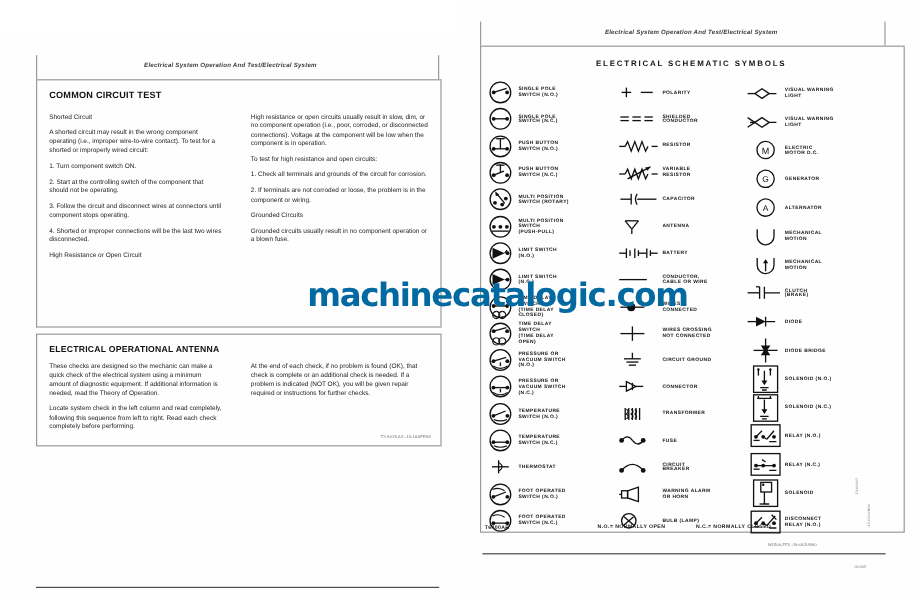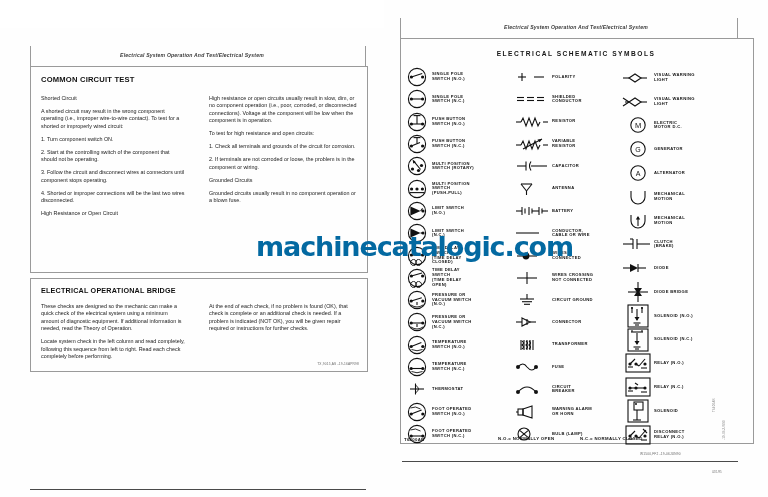--- a/index.html
+++ b/index.html
@@ -100,21 +100,21 @@
           <p>High resistance or open circuits usually result in slow, dim, or no component operation (i.e., poor, corroded, or disconnected connections). Voltage at the component will be low when the component is in operation.</p>
           <p>To test for high resistance and open circuits:</p>
           <p>1. Check all terminals and grounds of the circuit for corrosion.</p>
           <p>2. If terminals are not corroded or loose, the problem is in the component or wiring.</p>
           <p>Grounded Circuits</p>
           <p>Grounded circuits usually result in no component operation or a blown fuse.</p>
         </div>
     </div>
 
     <div class="frame" id="blk-checks">
-      <div class="blk-title" style="left:10px;top:7px;font-size:7.2px;">ELECTRICAL OPERATIONAL BRIDGE</div>
+      <div class="blk-title" style="left:10px;top:7px;font-size:7.2px;">ELECTRICAL OPERATIONAL ANTENNA</div>
 
       <div class="col" id="ck-l" style="left:10px;top:24px;width:145px;">
           <p>These checks are designed so the mechanic can make a quick check of the electrical system using a minimum amount of diagnostic equipment. If additional information is needed, read the Theory of Operation.</p>
           <p>Locate system check in the left column and read completely, following this sequence from left to right. Read each check completely before performing.</p>
         </div>
       <div class="col" id="ck-r" style="left:178px;top:24px;width:148px;">
           <p>At the end of each check, if no problem is found (OK), that check is complete or an additional check is needed. If a problem is indicated (NOT OK), you will be given repair required or instructions for further checks.</p>
         </div>
 
       <div class="tinycode" style="right:8px;bottom:5px;">TX,9015,AS   -19-16APR98</div>

